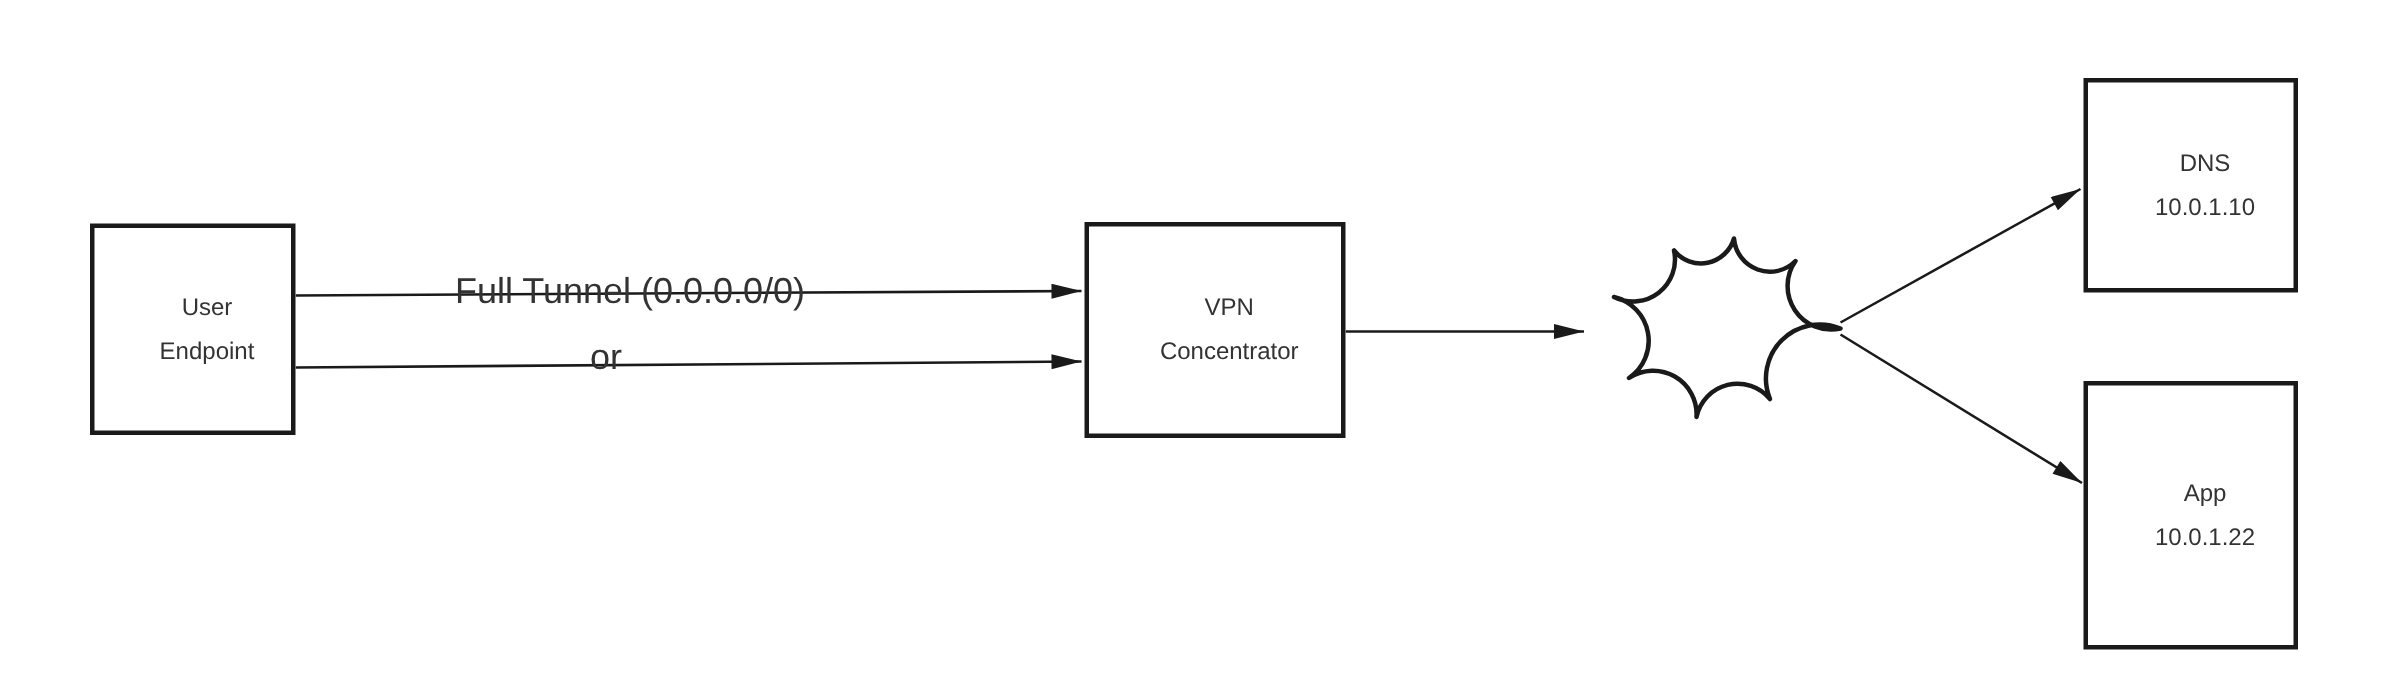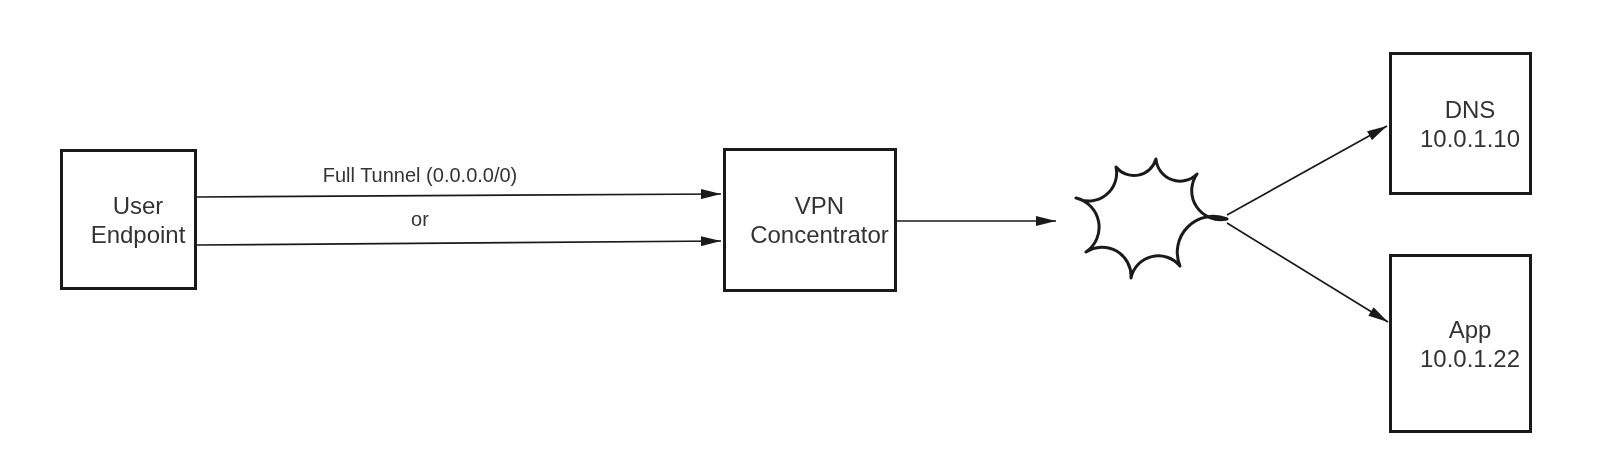--- a/index.html
+++ b/index.html
@@ -17,36 +17,36 @@
     overflow:hidden;
   }
   #wires{position:absolute;left:0;top:0;width:1600px;height:463px;}
   .node{
     position:absolute;
     box-sizing:border-box;
     border:3px solid var(--stroke);
     background:var(--bg);
     display:flex;flex-direction:column;
     align-items:center;justify-content:center;
-    font-size:24px;line-height:29px;
+    font-size:16px;line-height:29px;
     text-align:center;
     padding-left:19px;
   }
   .cloud-label{
     position:absolute;
     display:flex;flex-direction:column;
     align-items:center;justify-content:center;
     font-size:20px;line-height:30px;
     text-align:center;
   }
   .edge-label{
     position:absolute;
     transform:translateX(-50%);
     white-space:nowrap;
-    font-size:20px;line-height:27px;
+    font-size:24px;line-height:27px;margin-top:19px;
   }
 </style>
 </head>
 <body>
 
 <div id="canvas">
 
   <svg id="wires" viewBox="0 0 1600 463" xmlns="http://www.w3.org/2000/svg">
     <defs>
       <marker id="ah" viewBox="0 0 12 6" refX="12" refY="3" markerWidth="22" markerHeight="10" markerUnits="userSpaceOnUse" orient="auto">
@@ -88,16 +88,16 @@
     <span>10.0.1.10</span>
   </div>
 
   <div class="node" style="left:1389px;top:254px;width:143px;height:179px;">
     <span>App</span>
     <span>10.0.1.22</span>
   </div>
 
   <div class="edge-label" style="left:420px;top:162px;">Full Tunnel (0.0.0.0/0)</div>
 
-  <div class="edge-label" style="left:420px;top:206px;">or</div>
+  <div class="edge-label" style="left:404px;top:206px;">or</div>
 
 
 </div>
 
 </body></html>

